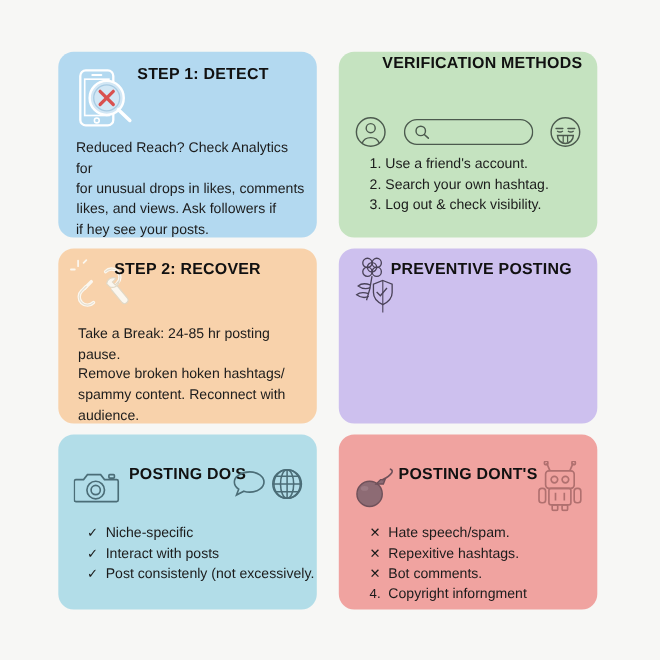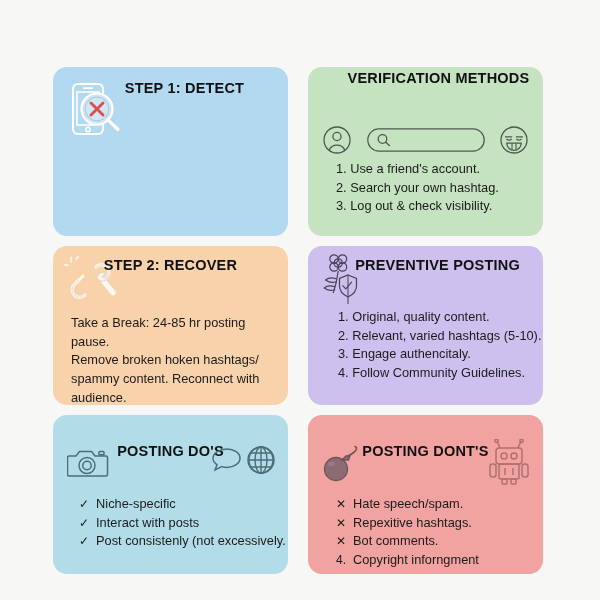--- a/index.html
+++ b/index.html
@@ -17,21 +17,20 @@
     position: absolute;
     left: 53px;
     top: 47px;
     width: 490px;
     height: 508px;
     display: grid;
     grid-template-columns: 235px 235px;
     grid-template-rows: 169px 159px 159px;
     column-gap: 20px;
     row-gap: 10px;
-    margin-top: 20px;
   }
   .card {
     position: relative;
     border-radius: 14px;
     overflow: hidden;
     box-sizing: border-box;
   }
   .card-title {
     position: absolute;
     left: 0;
@@ -109,20 +108,24 @@
         <rect x="16" y="6.2" width="10" height="1.9" rx="0.9" fill="#ffffff"></rect>
         <circle cx="21" cy="48.5" r="2.2" fill="none" stroke="#ffffff" stroke-width="1.4"></circle>
         <circle cx="30" cy="28" r="15.5" fill="#d2e7f5" stroke="#ffffff" stroke-width="2.2"></circle>
         <circle cx="30" cy="28" r="11.8" fill="none" stroke="#a8cbe3" stroke-width="1.2"></circle>
         <line x1="40.7" y1="38.7" x2="51" y2="48.5" stroke="#ffffff" stroke-width="3.2" stroke-linecap="round"></line>
         <line x1="24" y1="22" x2="36" y2="34" stroke="#d9504e" stroke-width="2.9" stroke-linecap="round"></line>
         <line x1="36" y1="22" x2="24" y2="34" stroke="#d9504e" stroke-width="2.9" stroke-linecap="round"></line>
       </svg>
     </span>
     <div class="card-title">STEP 1: DETECT</div>
+    <div class="body-text">Reduced Reach? Check Analytics for
+for unusual drops in likes, comments
+Iikes, and views. Ask followers if
+if hey see your posts.</div>
   </div>
 
   <div class="card c2" style="background:#c5e3c0">
     <div class="card-title">VERIFICATION METHODS</div>
     <div class="icon-row">
       <span class="icon">
         <svg width="30" height="30" viewBox="0 0 30 30">
           <circle cx="15" cy="15" r="13" fill="none" stroke="#4c5a4e" stroke-width="1.3"></circle>
           <circle cx="15" cy="11.5" r="4.1" fill="none" stroke="#4c5a4e" stroke-width="1.3"></circle>
           <path d="M7.2 25.2 a8.2 7.4 0 0 1 15.6 0" fill="none" stroke="#4c5a4e" stroke-width="1.3"></path>
@@ -195,26 +198,20 @@
           <path d="M20.2 19 q-1.5 12 -5 22"></path>
           <path d="M18.6 27 q-7 -2.5 -11 1 q5.5 4 11 1.5"></path>
           <path d="M17.2 35 q-7 -2.5 -11 1 q5.5 4 11 1.5"></path>
           <path d="M30 23 l8.5 3.4 v7.6 q0 7 -8.5 11 q-8.5 -4 -8.5 -11 v-7.6 z"></path>
           <path d="M30 23 v31" stroke-width="1"></path>
           <path d="M24.4 33.4 l3.4 3.4 6 -7" stroke-width="1.2"></path>
         </g>
       </svg>
     </span>
     <div class="card-title">PREVENTIVE POSTING</div>
-    <ul class="num-list">
-      <li>1. Original, quality content.</li>
-      <li>2. Relevant, varied hashtags (5-10).</li>
-      <li>3. Engage authencitaly.</li>
-      <li>4. Follow Community Guidelines.</li>
-    </ul>
   </div>
 
   <div class="card c5" style="background:#b2dde8">
     <div class="card-title">POSTING DO'S</div>
     <span class="icon icon-camera">
       <svg width="42" height="32" viewBox="0 0 42 32">
         <g fill="none" stroke="#4b6d77" stroke-width="1.5">
           <path d="M2 9 h7 l3.5 -4.5 h12 L28 9 h11 a1.5 1.5 0 0 1 1.5 1.5 v17 a1.5 1.5 0 0 1 -1.5 1.5 H2 a1.5 1.5 0 0 1 -1.5 -1.5 v-17 A1.5 1.5 0 0 1 2 9 z"></path>
           <circle cx="20" cy="18.5" r="8"></circle>
           <circle cx="20" cy="18.5" r="4.2"></circle>

